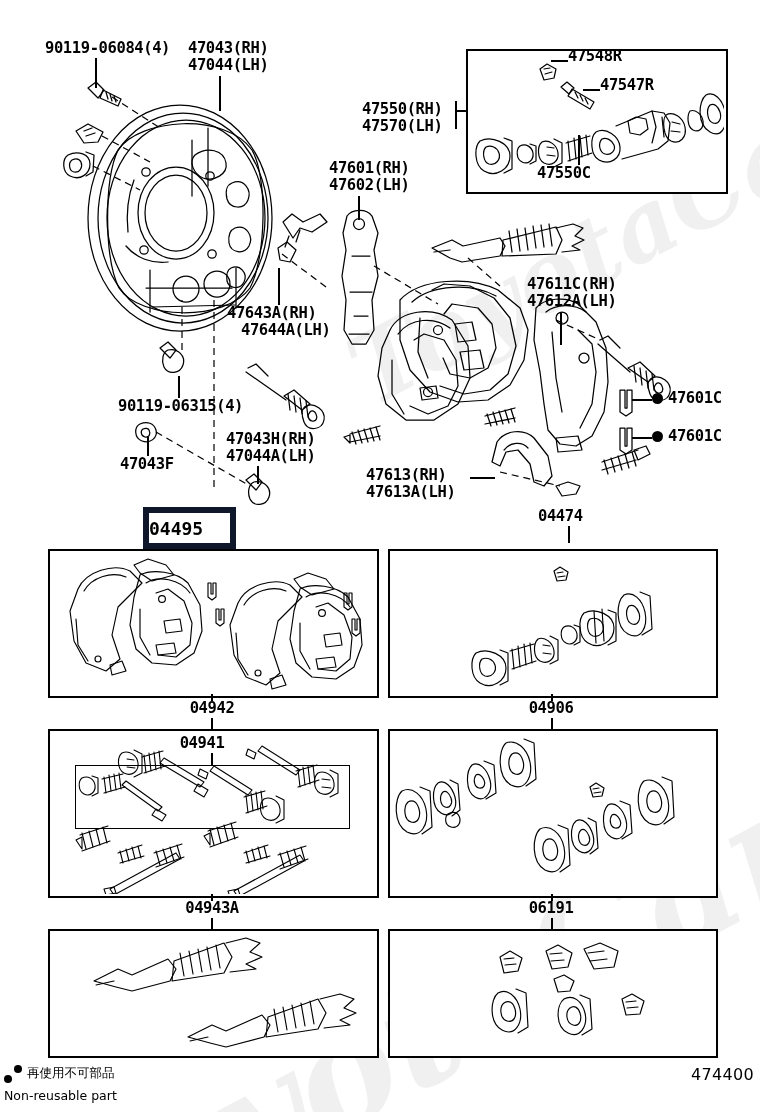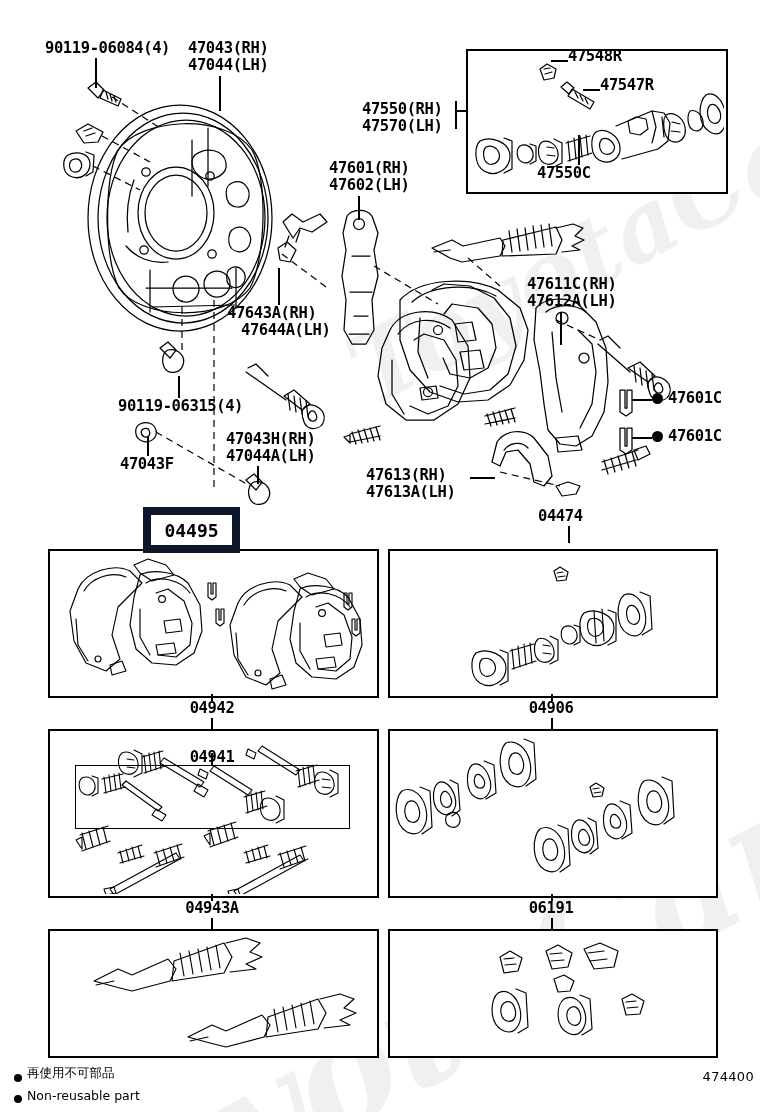--- a/index.html
+++ b/index.html
@@ -62,26 +62,25 @@
   .bx {
     position: absolute;
     border: 2.2px solid #000;
     background: #fff;
     z-index: 10;
   }
   .bx.thin { border-width: 1.6px; }
   
   .hl-box {
     position: absolute;
-    border: 8px solid #0f172a;
+    border: 6px solid #0f172a;
     background: #fff;
     z-index: 22;
     display: flex;
     align-items: center;
-    justify-content: center;
   }
   .hl-box span {
     font-family: "DejaVu Sans Mono", "Liberation Mono", monospace;
     font-weight: bold;
     font-size: 18px;
     letter-spacing: 0px;
     color: #000;
   }
   
   .bullet {
@@ -94,36 +93,36 @@
   
   .footer {
     position: absolute;
     left: 0; bottom: 0;
     width: 760px;
     z-index: 30;
   }
   .foot-row {
     position: absolute;
     display: flex;
-    align-items: flex-end;
+    align-items: flex-start;
     gap: 5px;
     font-family: "DejaVu Sans", "Liberation Sans", sans-serif;
     font-size: 12.5px;
     color: #000;
   }
   .foot-dot {
     width: 8px; height: 8px; border-radius: 50%;
     background: #000; display: inline-block;
     flex: 0 0 auto;
   }
   .foot-code {
     position: absolute;
     right: 6px;
     font-family: "DejaVu Sans", "Liberation Sans", sans-serif;
-    font-size: 13px;
+    font-size: 16px;
     color: #000;
     letter-spacing: 0.3px;
   }
   
   .art {
     position: absolute;
     z-index: 11;
   }
   .art svg { display: block; }
   .art svg * { vector-effect: non-scaling-stroke; }
@@ -506,21 +505,21 @@
         <path d="M241 57 C 237 61, 238 73, 244 75 C 250 77, 253 70, 251 64 C 249 58, 245 55, 241 57 Z"></path>
         <path d="M252 43 L 262 47 L 264 80 L 254 86"></path>
       </g>
     </svg>
   </div>
   <div class="lbl ctr" style="left:477px; top:700px; width:148px;">04906</div>
   <div class="ln v" style="left:551px; top:694px; height:7px;"></div>
   <div class="ln v" style="left:551px; top:718px; height:11px;"></div>
 
   <div class="bx" style="left:48px; top:729px; width:327px; height:165px;"></div>
-  <div class="lbl ctr" style="left:138px; top:735px; width:148px;margin-top:14px;">04941</div>
+  <div class="lbl ctr" style="left:128px; top:735px; width:148px;">04941</div>
   <div class="ln v" style="left:211px; top:753px; height:12px;"></div>
   <div class="bx thin" style="left:75px; top:765px; width:273px; height:62px;"></div>
   <div class="art" style="left:48px; top:729px;">
     <svg width="327" height="165" viewBox="0 0 327 165" fill="none" stroke="#000" stroke-width="1.1">
       <g stroke-linejoin="round" stroke-linecap="round">
 
         <path d="M34 49 C 30 52, 30 62, 36 65 C 42 68, 48 63, 47 56 C 46 50, 40 46, 34 49 Z"></path>
         <path d="M44 47 L 50 49 L 50 64 L 44 67"></path>
 
         <path d="M56 48 L 58 64 M61 46 L 63 62 M66 45 L 68 61 M71 44 L 73 60"></path>
@@ -683,20 +682,20 @@
         <path d="M238 73 L 248 72 M239 79 L 250 78"></path>
       </g>
     </svg>
   </div>
 
   <div class="footer">
     <div class="foot-row" style="left:14px; bottom:30px;">
       <span class="foot-dot"></span>
       <span>再使用不可部品</span>
     </div>
-    <div class="foot-row" style="left:14px; bottom:9px;">
+    <div class="foot-row" style="left:4px; bottom:9px;flex-direction:column;">
       <span class="foot-dot"></span>
       <span>Non-reusable part</span>
     </div>
     <div class="foot-code" style="bottom:28px;">474400</div>
   </div>
 
 </div>
 
 </body></html>

